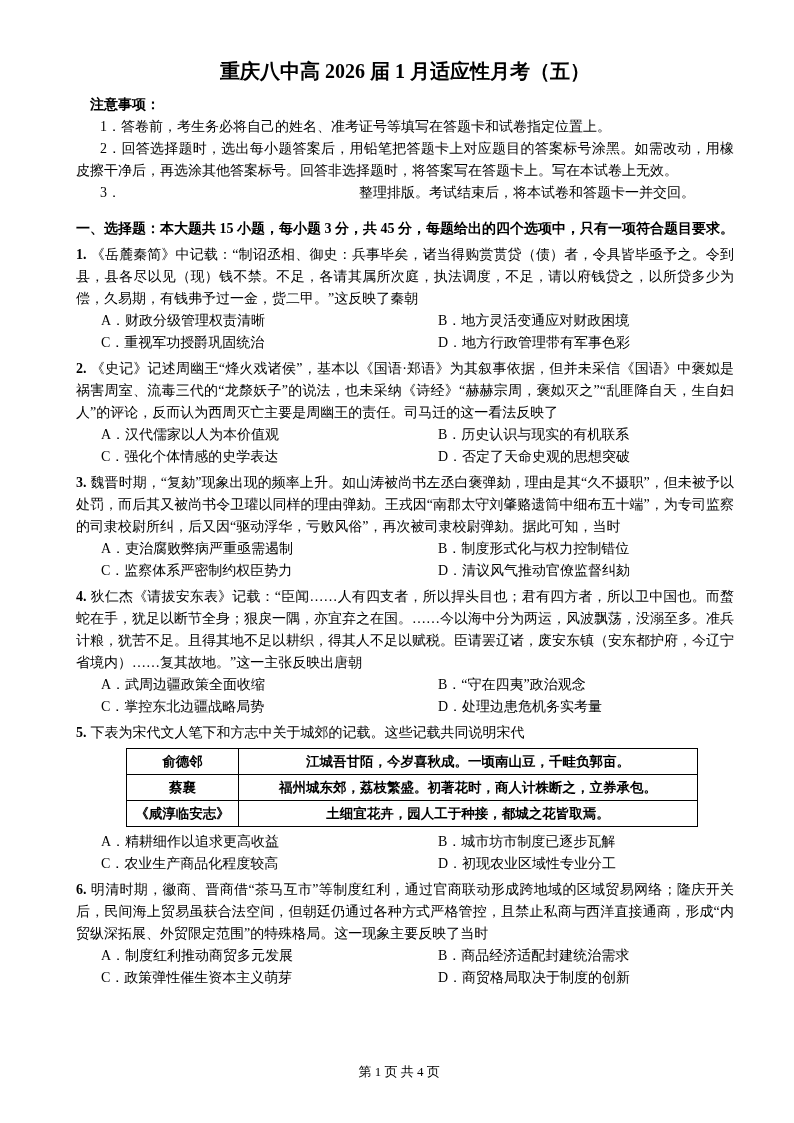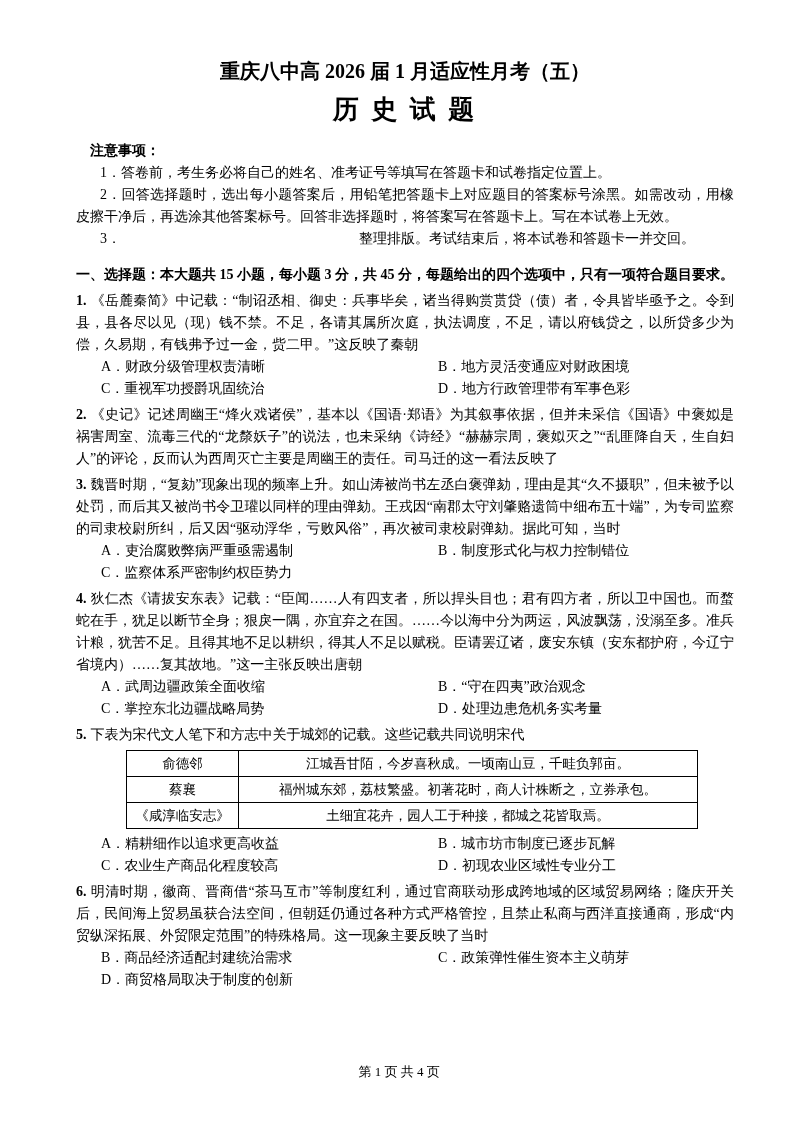--- a/index.html
+++ b/index.html
@@ -17,32 +17,31 @@
   p { margin: 0; line-height: 22px; text-align: justify; }
   .notice-heading { font-weight: bold; margin-left: 14px; }
   .notice-item { text-indent: 24px; }
   .notice-item-3 { text-indent: 0; padding-left: 24px; }
   .gap { display: inline-block; width: 238px; }
   .section-heading { font-weight: bold; margin-top: 14px; white-space: nowrap; }
   .question { margin-top: 4px; }
   .q-num { font-weight: bold; margin-right: 4px; }
   .q-opts { display: grid; grid-template-columns: 337px 1fr; padding-left: 25px; }
   .q-opts .opt { line-height: 22px; text-align: left; }
-  .q-table { border-collapse: collapse; margin: 4px 0 4px 50px; width: 572px; font-size: 13.5px; }
+  .q-table { border-collapse: collapse; margin: 4px 0 4px 50px; width: 572px; font-size: 13.5px; font-weight: bold; }
   .q-table td { border: 1px solid #000; padding: 3px 8px; text-align: center; line-height: 19px; }
   .q-table td.src { width: 112px; }
   .footer { position: absolute; left: 4px; right: 0; bottom: 42px; text-align: center; font-size: 13px; }
 </style>
 </head>
 <body>
 
 <div class="page">
 
   <h1 class="title">重庆八中高 2026 届 1 月适应性月考（五）</h1>
-  <h2 class="subtitle">历 史 试 题</h2>
 
   <div>
     <p class="notice-heading">注意事项：</p>
     <p class="notice-item">1．答卷前，考生务必将自己的姓名、准考证号等填写在答题卡和试卷指定位置上。</p>
     <p class="notice-item">2．回答选择题时，选出每小题答案后，用铅笔把答题卡上对应题目的答案标号涂黑。如需改动，用橡皮擦干净后，再选涂其他答案标号。回答非选择题时，将答案写在答题卡上。写在本试卷上无效。</p>
     <p class="notice-item notice-item-3"><span>3．</span><span class="gap"></span><span>整理排版。考试结束后，将本试卷和答题卡一并交回。</span></p>
   </div>
 
   <p class="section-heading">一、选择题：本大题共 15 小题，每小题 3 分，共 45 分，每题给出的四个选项中，只有一项符合题目要求。</p>
 
@@ -51,28 +50,35 @@
     <div class="q-opts">
       <span class="opt">A．财政分级管理权责清晰</span>
       <span class="opt">B．地方灵活变通应对财政困境</span>
       <span class="opt">C．重视军功授爵巩固统治</span>
       <span class="opt">D．地方行政管理带有军事色彩</span>
     </div>
   </div>
 
   <div class="question">
     <p><span class="q-num">2.</span><span>《史记》记述周幽王“烽火戏诸侯”，基本以《国语·郑语》为其叙事依据，但并未采信《国语》中褒姒是祸害周室、流毒三代的“龙漦妖子”的说法，也未采纳《诗经》“赫赫宗周，褒姒灭之”“乱匪降自天，生自妇人”的评论，反而认为西周灭亡主要是周幽王的责任。司马迁的这一看法反映了</span></p>
+    <div class="q-opts">
+      <span class="opt">A．汉代儒家以人为本价值观</span>
+      <span class="opt">B．历史认识与现实的有机联系</span>
+      <span class="opt">C．强化个体情感的史学表达</span>
+      <span class="opt">D．否定了天命史观的思想突破</span>
+    </div>
   </div>
 
   <div class="question">
     <p><span class="q-num">3.</span><span>魏晋时期，“复劾”现象出现的频率上升。如山涛被尚书左丞白褒弹劾，理由是其“久不摄职”，但未被予以处罚，而后其又被尚书令卫瓘以同样的理由弹劾。王戎因“南郡太守刘肇赂遗筒中细布五十端”，为专司监察的司隶校尉所纠，后又因“驱动浮华，亏败风俗”，再次被司隶校尉弹劾。据此可知，当时</span></p>
     <div class="q-opts">
       <span class="opt">A．吏治腐败弊病严重亟需遏制</span>
       <span class="opt">B．制度形式化与权力控制错位</span>
       <span class="opt">C．监察体系严密制约权臣势力</span>
+      <span class="opt">D．清议风气推动官僚监督纠劾</span>
     </div>
   </div>
 
   <div class="question">
     <p><span class="q-num">4.</span><span>狄仁杰《请拔安东表》记载：“臣闻……人有四支者，所以捍头目也；君有四方者，所以卫中国也。而蝥蛇在手，犹足以断节全身；狠戾一隅，亦宜弃之在国。……今以海中分为两运，风波飘荡，没溺至多。准兵计粮，犹苦不足。且得其地不足以耕织，得其人不足以赋税。臣请罢辽诸，废安东镇（安东都护府，今辽宁省境内）……复其故地。”这一主张反映出唐朝</span></p>
     <div class="q-opts">
       <span class="opt">A．武周边疆政策全面收缩</span>
       <span class="opt">B．“守在四夷”政治观念</span>
       <span class="opt">C．掌控东北边疆战略局势</span>
       <span class="opt">D．处理边患危机务实考量</span>
@@ -101,20 +107,21 @@
       <span class="opt">A．精耕细作以追求更高收益</span>
       <span class="opt">B．城市坊市制度已逐步瓦解</span>
       <span class="opt">C．农业生产商品化程度较高</span>
       <span class="opt">D．初现农业区域性专业分工</span>
     </div>
   </div>
 
   <div class="question">
     <p><span class="q-num">6.</span><span>明清时期，徽商、晋商借“茶马互市”等制度红利，通过官商联动形成跨地域的区域贸易网络；隆庆开关后，民间海上贸易虽获合法空间，但朝廷仍通过各种方式严格管控，且禁止私商与西洋直接通商，形成“内贸纵深拓展、外贸限定范围”的特殊格局。这一现象主要反映了当时</span></p>
     <div class="q-opts">
+      <span class="opt">A．制度红利推动商贸多元发展</span>
       <span class="opt">B．商品经济适配封建统治需求</span>
       <span class="opt">C．政策弹性催生资本主义萌芽</span>
       <span class="opt">D．商贸格局取决于制度的创新</span>
     </div>
   </div>
 
   <div class="footer">第 1 页 共 4 页</div>
 
 </div>
 

